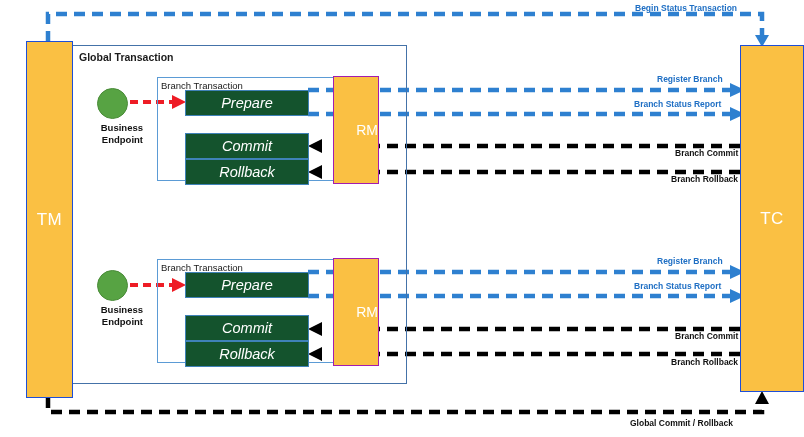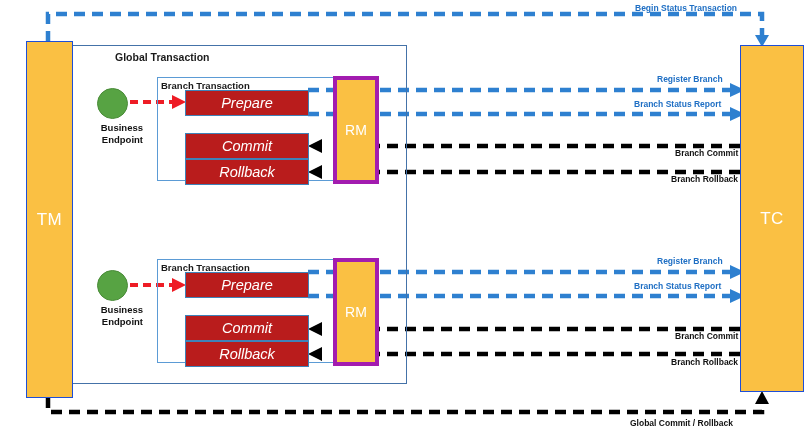--- a/index.html
+++ b/index.html
@@ -10,34 +10,34 @@
   
   .abs{position:absolute;box-sizing:border-box;}
 
   
   .pillar{background:#FAC043;border:1px solid #1d4ed8;
           display:flex;align-items:center;justify-content:center;
           color:#ffffff;font-size:17px;font-weight:400;letter-spacing:.5px;}
 
   
   .glbox{border:1px solid #4472a8;background:transparent;}
-  .glbox-label{font-size:10.5px;font-weight:bold;color:#1a1a1a;margin-left:36px;}
+  .glbox-label{font-size:10.5px;font-weight:bold;color:#1a1a1a;}
 
   
   .brbox{border:1px solid #5b9bd5;background:transparent;}
-  .brbox-label{font-size:9.5px;font-weight:bold;color:#1a1a1a;}
+  .brbox-label{font-size:9.5px;font-weight:normal;color:#1a1a1a;}
 
   
-  .actbox{background:#b91c1c;border:1px solid #3f82b8;
+  .actbox{background:#14532d;border:1px solid #3f82b8;
           display:flex;align-items:center;justify-content:center;
           color:#ffffff;font-style:italic;font-size:14.5px;}
 
   
-  .rm{background:#FAC043;border:4px solid #a21caf;
-      display:flex;align-items:center;justify-content:center;
+  .rm{background:#FAC043;border:1px solid #a21caf;
+      display:flex;align-items:center;justify-content:flex-end;
       color:#ffffff;font-size:14px;}
 
   
   .endpoint{background:#57A343;border:1px solid #4a8c39;border-radius:50%;}
   .endpoint-label{font-size:9.5px;font-weight:bold;color:#111;text-align:right;
                   line-height:12px;}
 
   
   .lbl{font-size:8.5px;font-weight:bold;white-space:nowrap;}
   .lbl.blue{color:#1F6FC4;}

